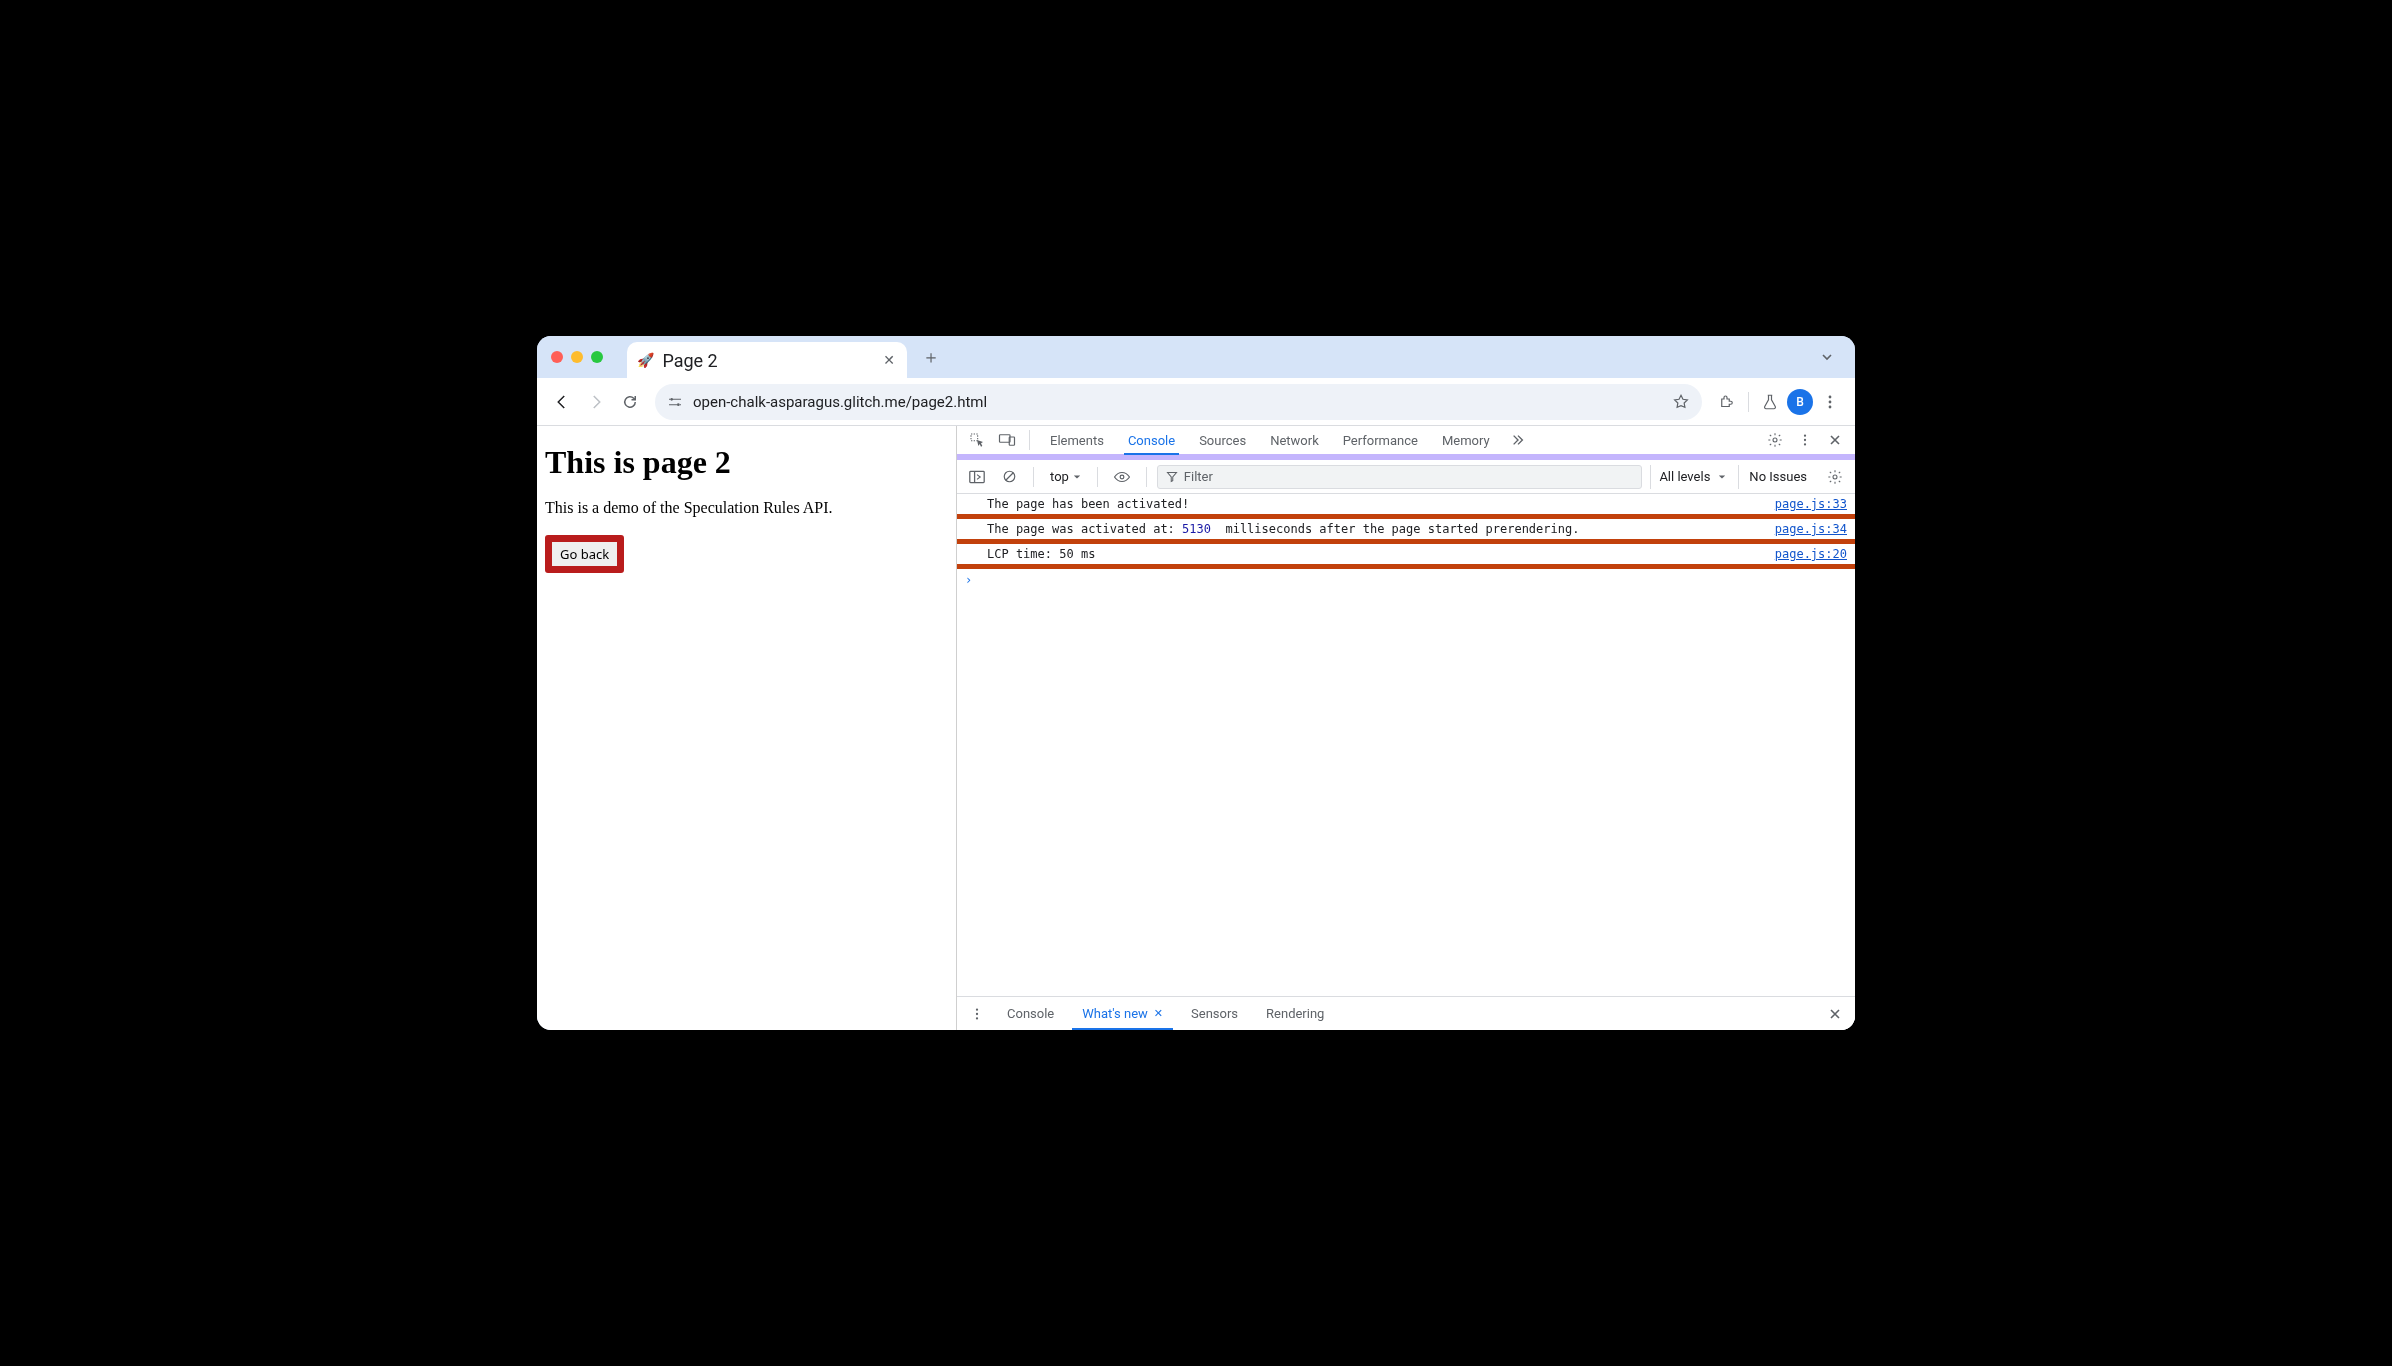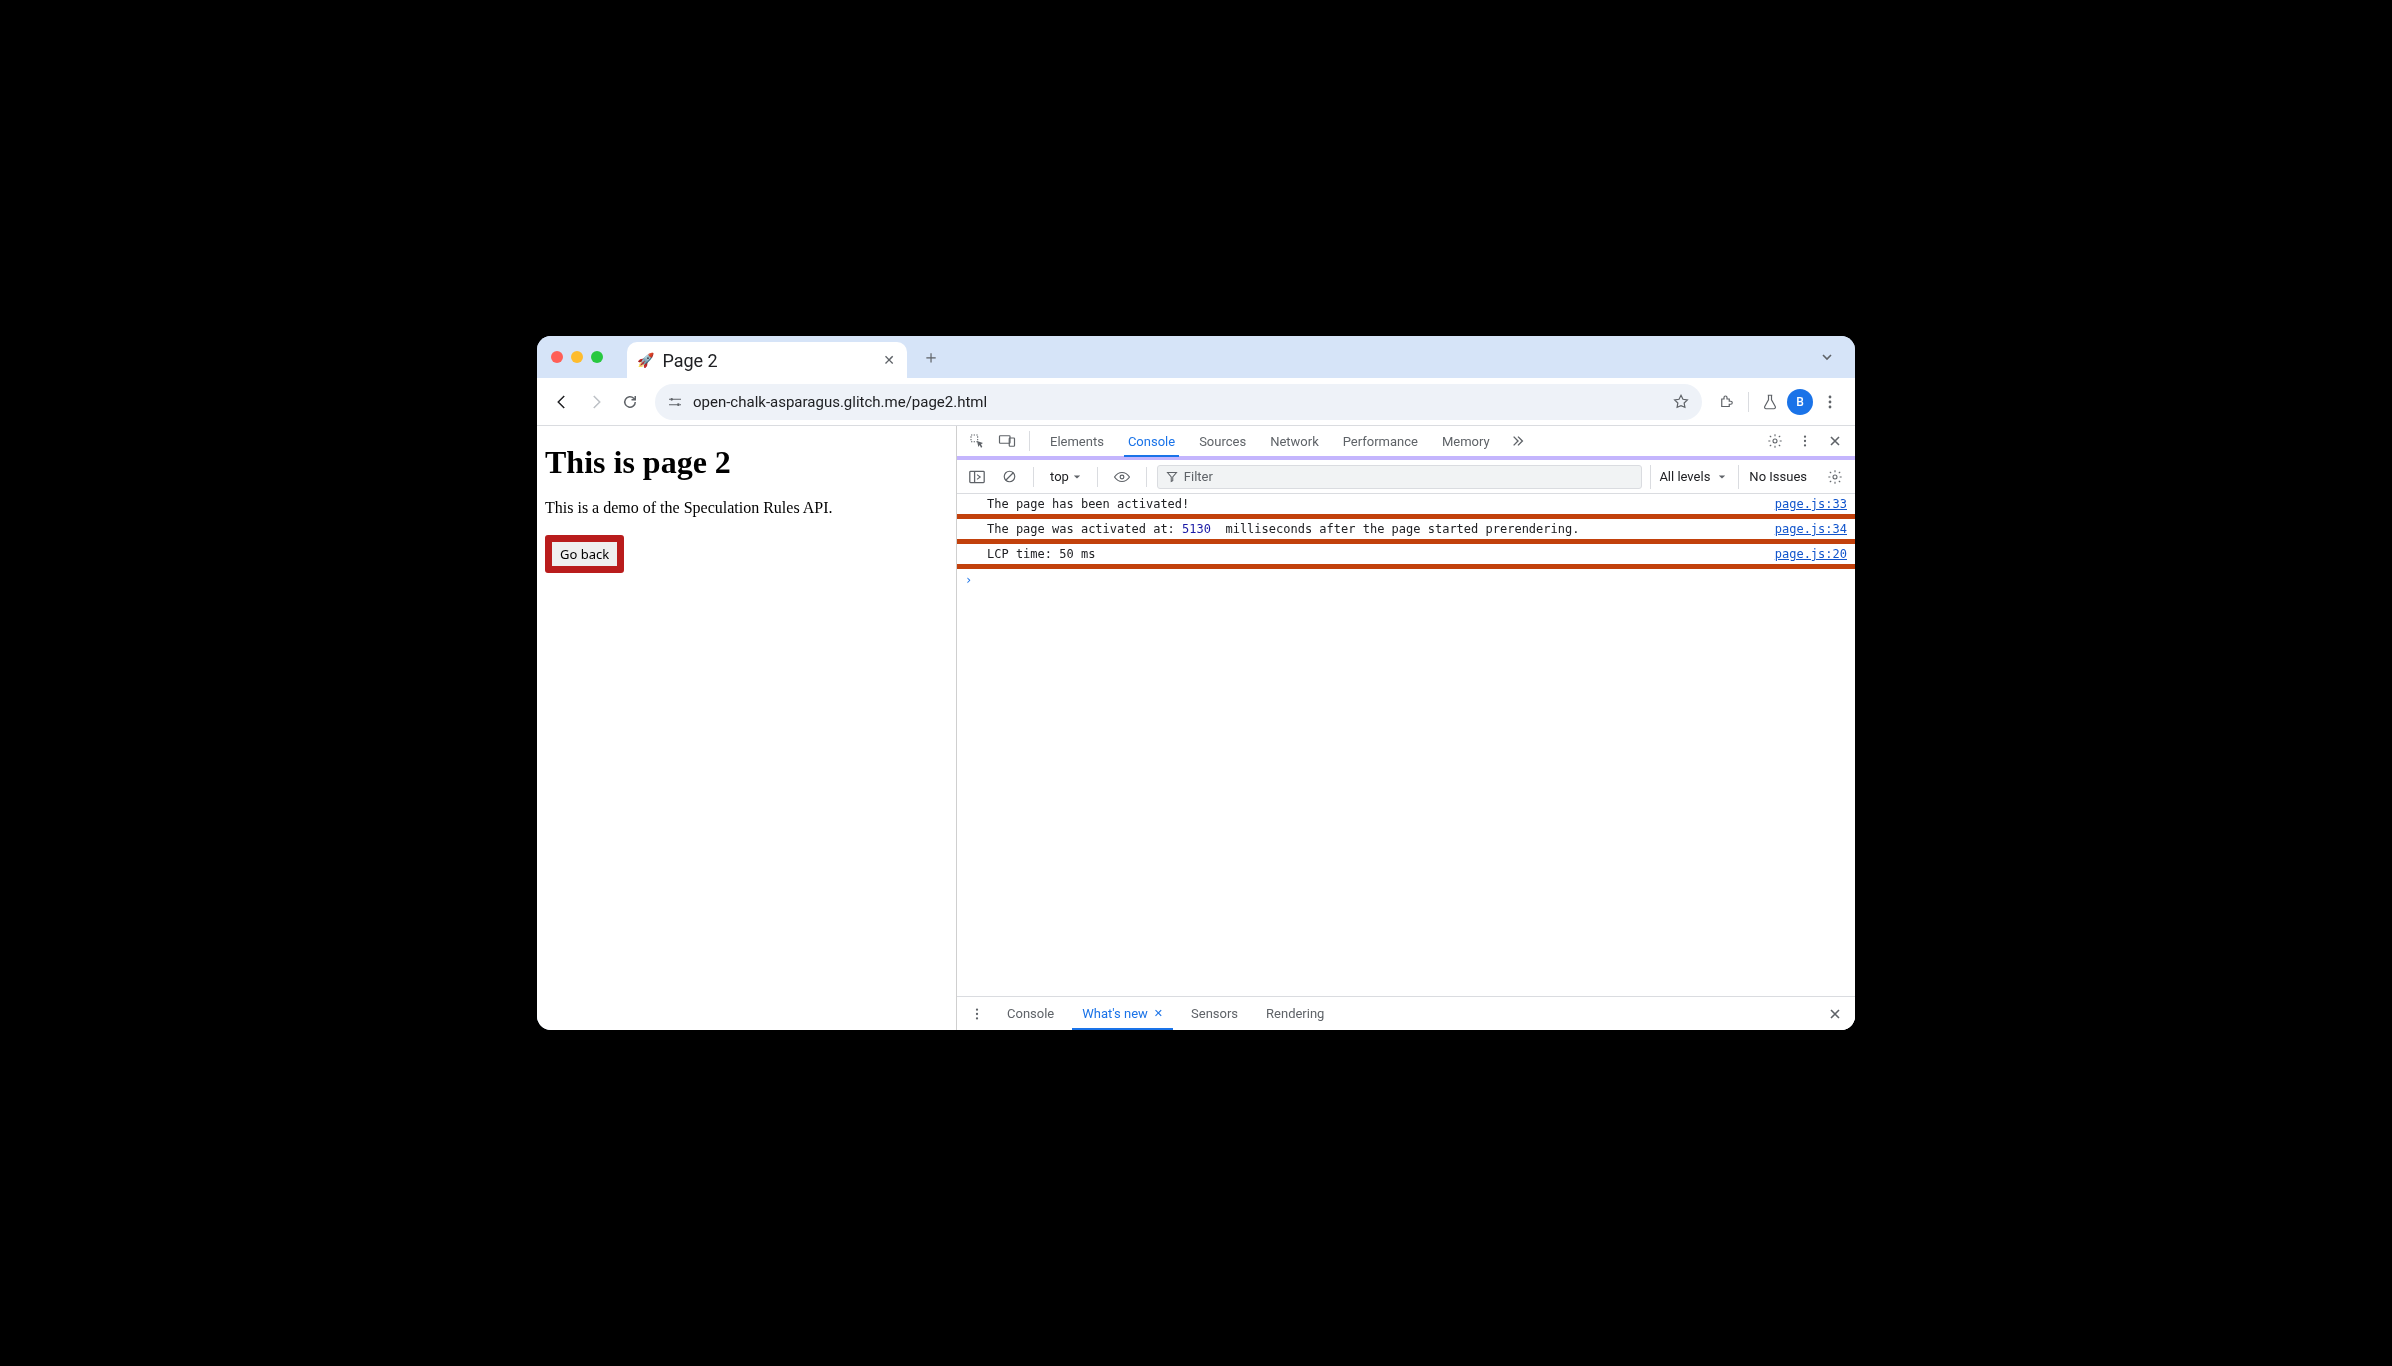--- a/index.html
+++ b/index.html
@@ -121,21 +121,21 @@
   .devtools {
     flex: 1;
     display: flex;
     flex-direction: column;
     font-family: -apple-system, "Segoe UI", Roboto, sans-serif;
     font-size: 13px;
     color: #202124;
   }
   .dt-tabs {
     height: 34px;
-    border-bottom: 4px solid #c4b5fd;
+    border-bottom: 6px solid #c4b5fd;
     display: flex;
     align-items: center;
     padding: 0 6px;
     gap: 2px;
   }
   .dt-tab {
     padding: 0 12px;
     height: 100%;
     display: flex; align-items: center;
     cursor: pointer;

